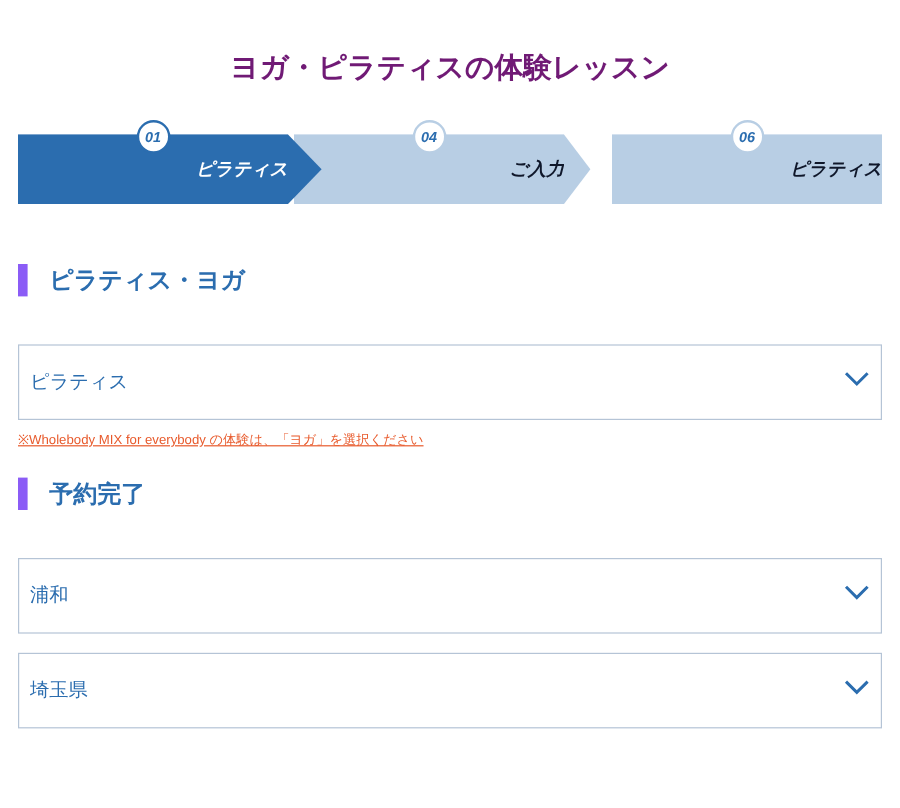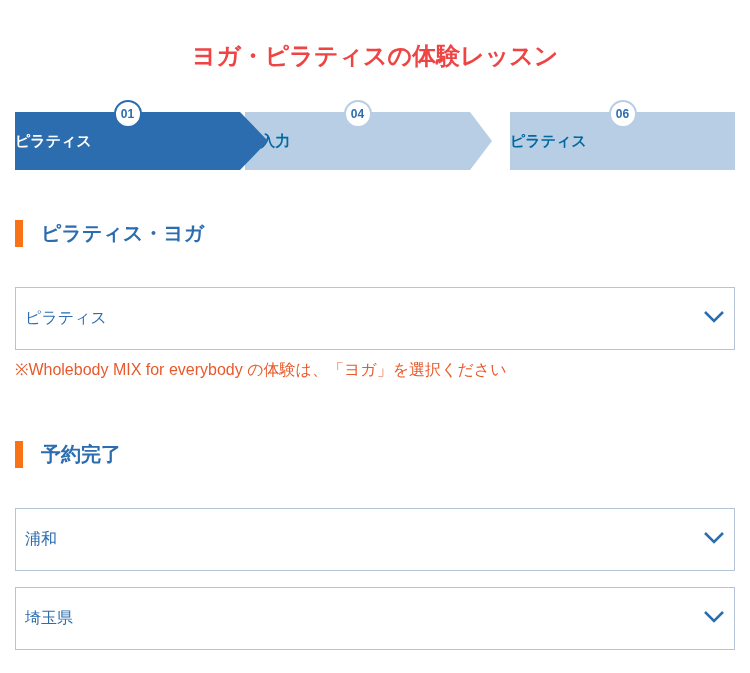--- a/index.html
+++ b/index.html
@@ -11,36 +11,37 @@
       font-family: "Hiragino Kaku Gothic ProN", "メイリオ", Meiryo, sans-serif;
       background: #fff;
       width: 750px;
       margin: 0 auto;
     }
     .container {
       padding: 20px 15px;
     }
     .page-title {
       text-align: center;
-      color: #ef4444;
+      color: #701a75;
       font-size: 24px;
       font-weight: bold;
       margin: 20px 0 40px;
     }
     .steps {
       display: flex;
       margin-bottom: 50px;
       height: 58px;
     }
     .step {
       flex: 1;
       position: relative;
       display: flex;
       align-items: center;
-      justify-content: flex-start;
+      justify-content: flex-end;
+      font-style: italic;
     }
     .step-bg {
       position: absolute;
       inset: 0;
       background: #b8cee4;
     }
     .step.active .step-bg {
       background: #2b6daf;
     }
     .step-1::after {
@@ -69,21 +70,21 @@
     }
     .step-2 {
       margin-left: 5px;
     }
     .step-3 {
       margin-left: 40px;
     }
     .step-label {
       position: relative;
       z-index: 1;
-      color: #0369a1;
+      color: #0f172a;
       font-size: 15px;
       font-weight: bold;
     }
     .step.active .step-label {
       color: #fff;
     }
     .step-number {
       position: absolute;
       top: -12px;
       left: 50%;
@@ -98,21 +99,21 @@
       font-weight: bold;
       display: flex;
       align-items: center;
       justify-content: center;
       z-index: 3;
     }
     .step.active .step-number {
       border-color: #2b6daf;
     }
     .section-title {
-      border-left: 8px solid #f97316;
+      border-left: 8px solid #8b5cf6;
       padding-left: 18px;
       color: #2b6daf;
       font-size: 20px;
       font-weight: bold;
       margin-bottom: 40px;
     }
     .select-box {
       border: 1px solid #b5c4d6;
       padding: 20px 9px;
       display: flex;
@@ -123,23 +124,24 @@
     }
     .select-value {
       color: #2b6daf;
       font-size: 16px;
     }
     .chevron {
       color: #2b6daf;
     }
     .note {
       color: #e85a2c;
-      font-size: 16px;
+      font-size: 11px;
       margin-top: -8px;
-      margin-bottom: 60px;
+      margin-bottom: 24px;
+      text-decoration: underline;
     }
     .section {
       margin-bottom: 20px;
     }
   </style>
 </head>
 <body>
 
 <div class="container">
   <h1 class="page-title">ヨガ・ピラティスの体験レッスン</h1>

